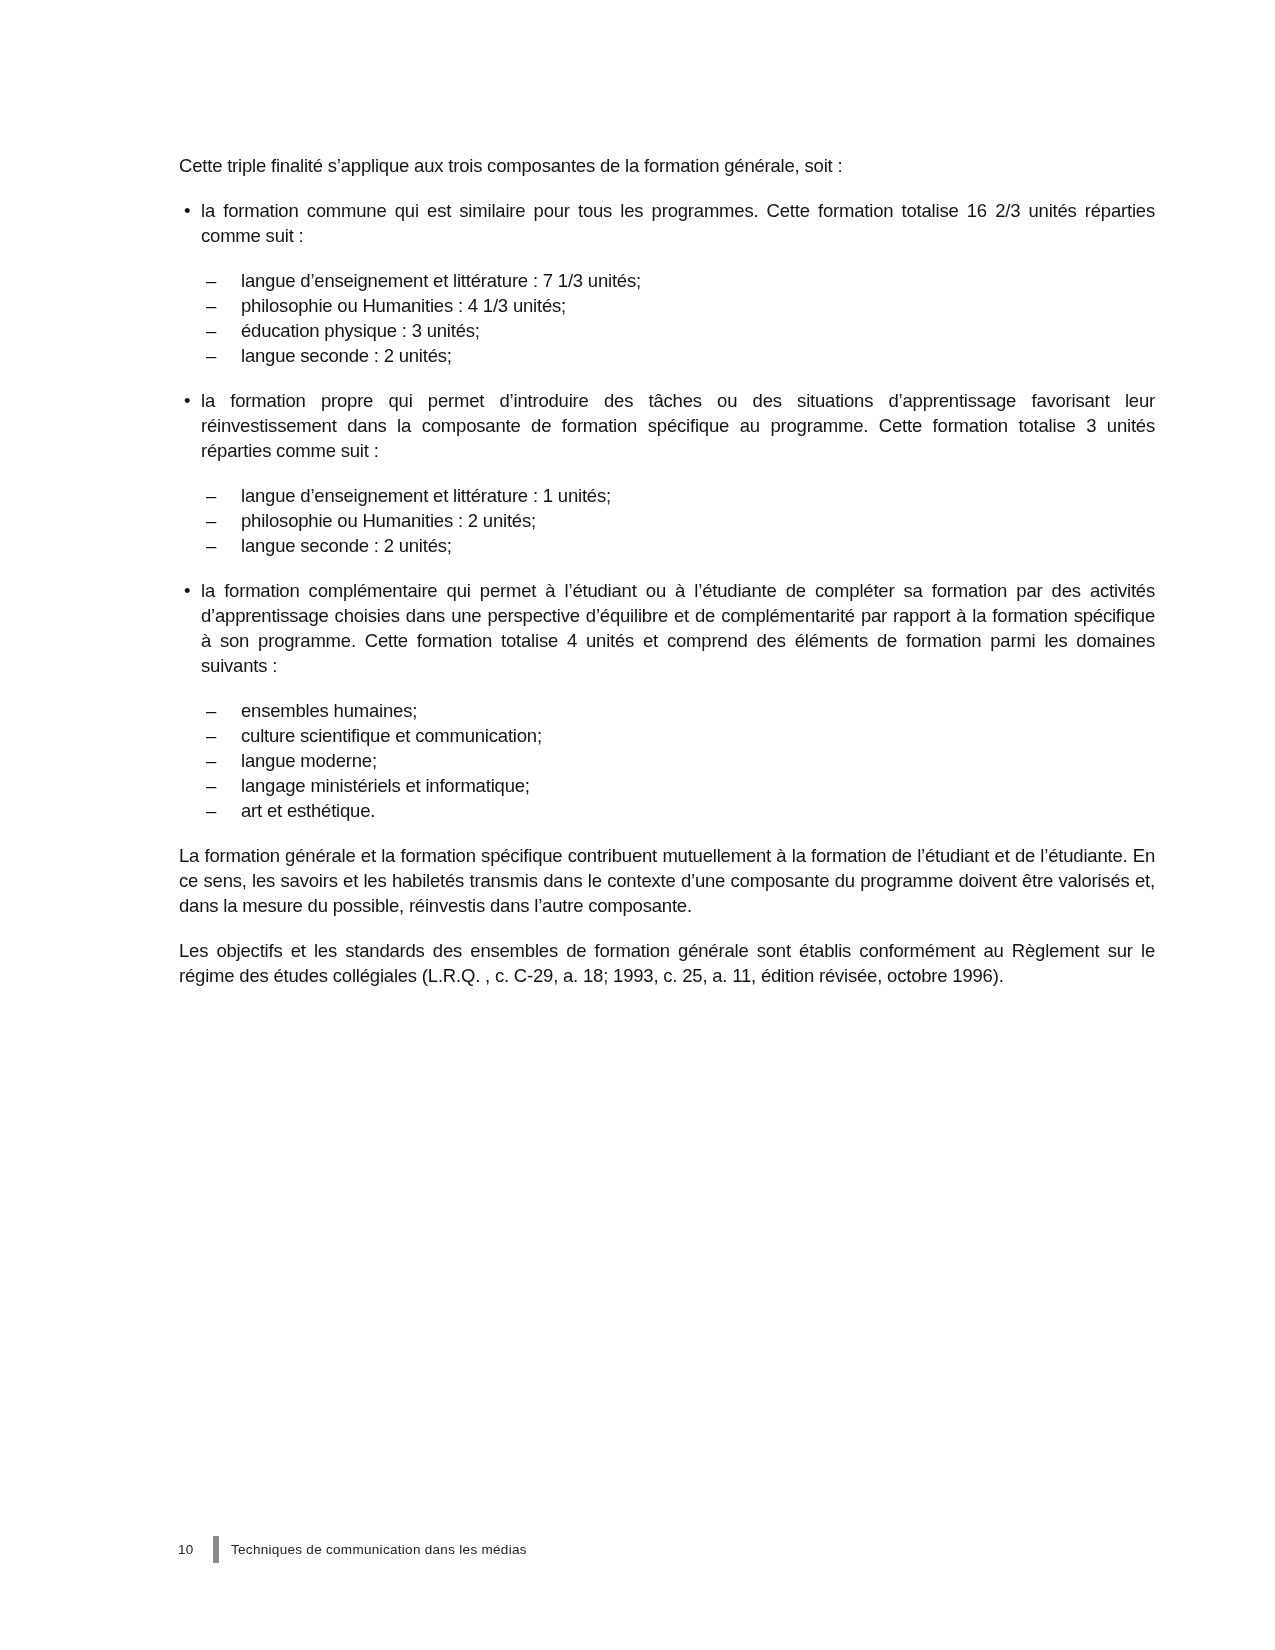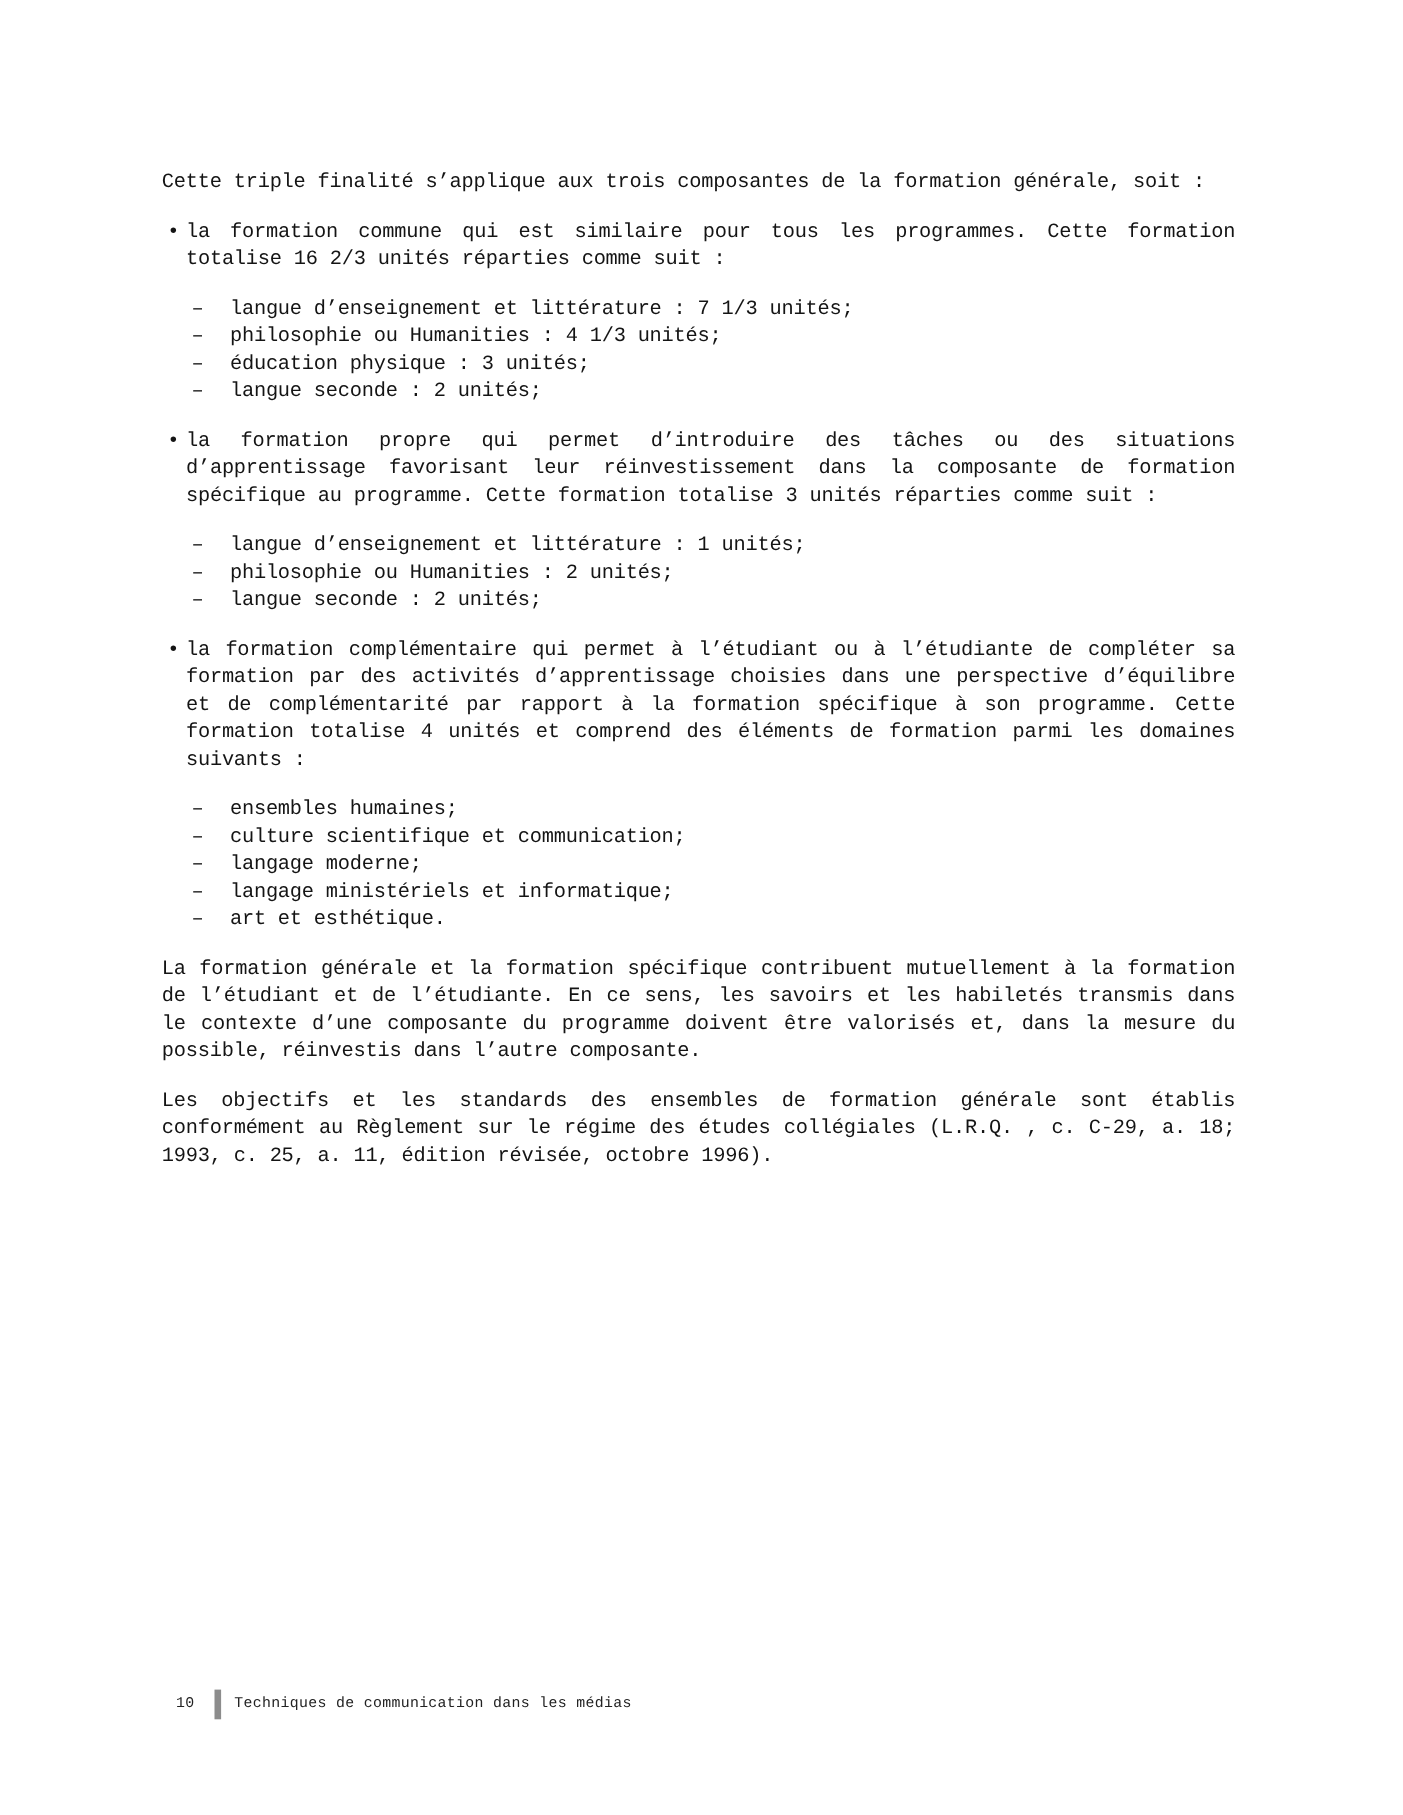--- a/index.html
+++ b/index.html
@@ -6,22 +6,23 @@
     margin: 0;
     padding: 0;
     background: #ffffff;
   }
   .page {
     position: relative;
     width: 1152px;
     height: 1650px;
     background: #ffffff;
     overflow: hidden;
-    font-family: Liberation Mono, monospace;
+    font-family: Liberation Sans, sans-serif;
     color: #141414;
+    margin-left: 32px;
   }
   .content {
     position: absolute;
     left: 147px;
     top: 153px;
     width: 976px;
     font-size: 18.5px;
     line-height: 25px;
     letter-spacing: -0.2px;
   }
@@ -51,21 +52,21 @@
     text-align: left;
   }
   .sub-marker {
     flex: 0 0 35px;
   }
   .sub-text {
     flex: 1;
   }
   .footer {
     position: absolute;
-    left: 160px;
+    left: 146px;
     top: 1536px;
     display: flex;
     align-items: center;
     font-size: 13.5px;
     letter-spacing: 0.3px;
     color: #222222;
   }
   .footer-num {
     width: 35px;
   }
@@ -137,21 +138,21 @@
       <div class="sub-row">
         <span class="sub-marker">–</span>
         <span class="sub-text">ensembles humaines;</span>
       </div>
       <div class="sub-row">
         <span class="sub-marker">–</span>
         <span class="sub-text">culture scientifique et communication;</span>
       </div>
       <div class="sub-row">
         <span class="sub-marker">–</span>
-        <span class="sub-text">langage moderne;</span>
+        <span class="sub-text">langue moderne;</span>
       </div>
       <div class="sub-row">
         <span class="sub-marker">–</span>
         <span class="sub-text">langage ministériels et informatique;</span>
       </div>
       <div class="sub-row">
         <span class="sub-marker">–</span>
         <span class="sub-text">art et esthétique.</span>
       </div>
     </div>

